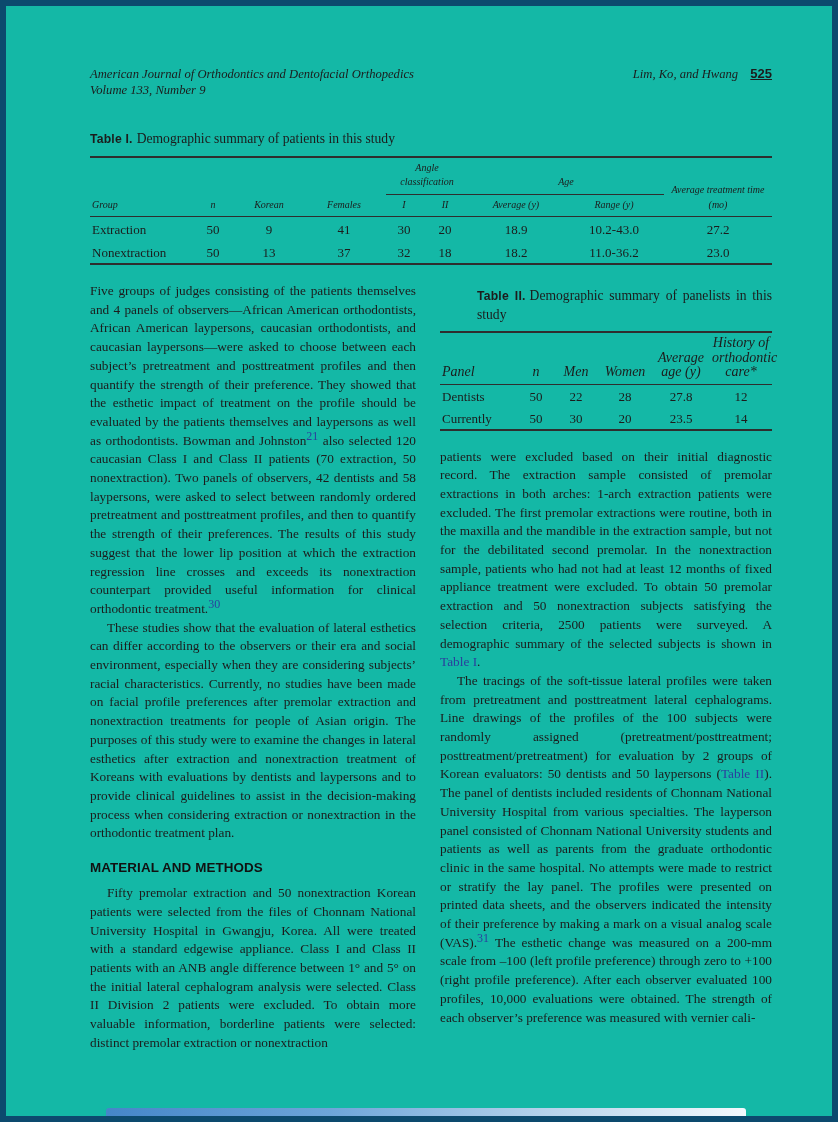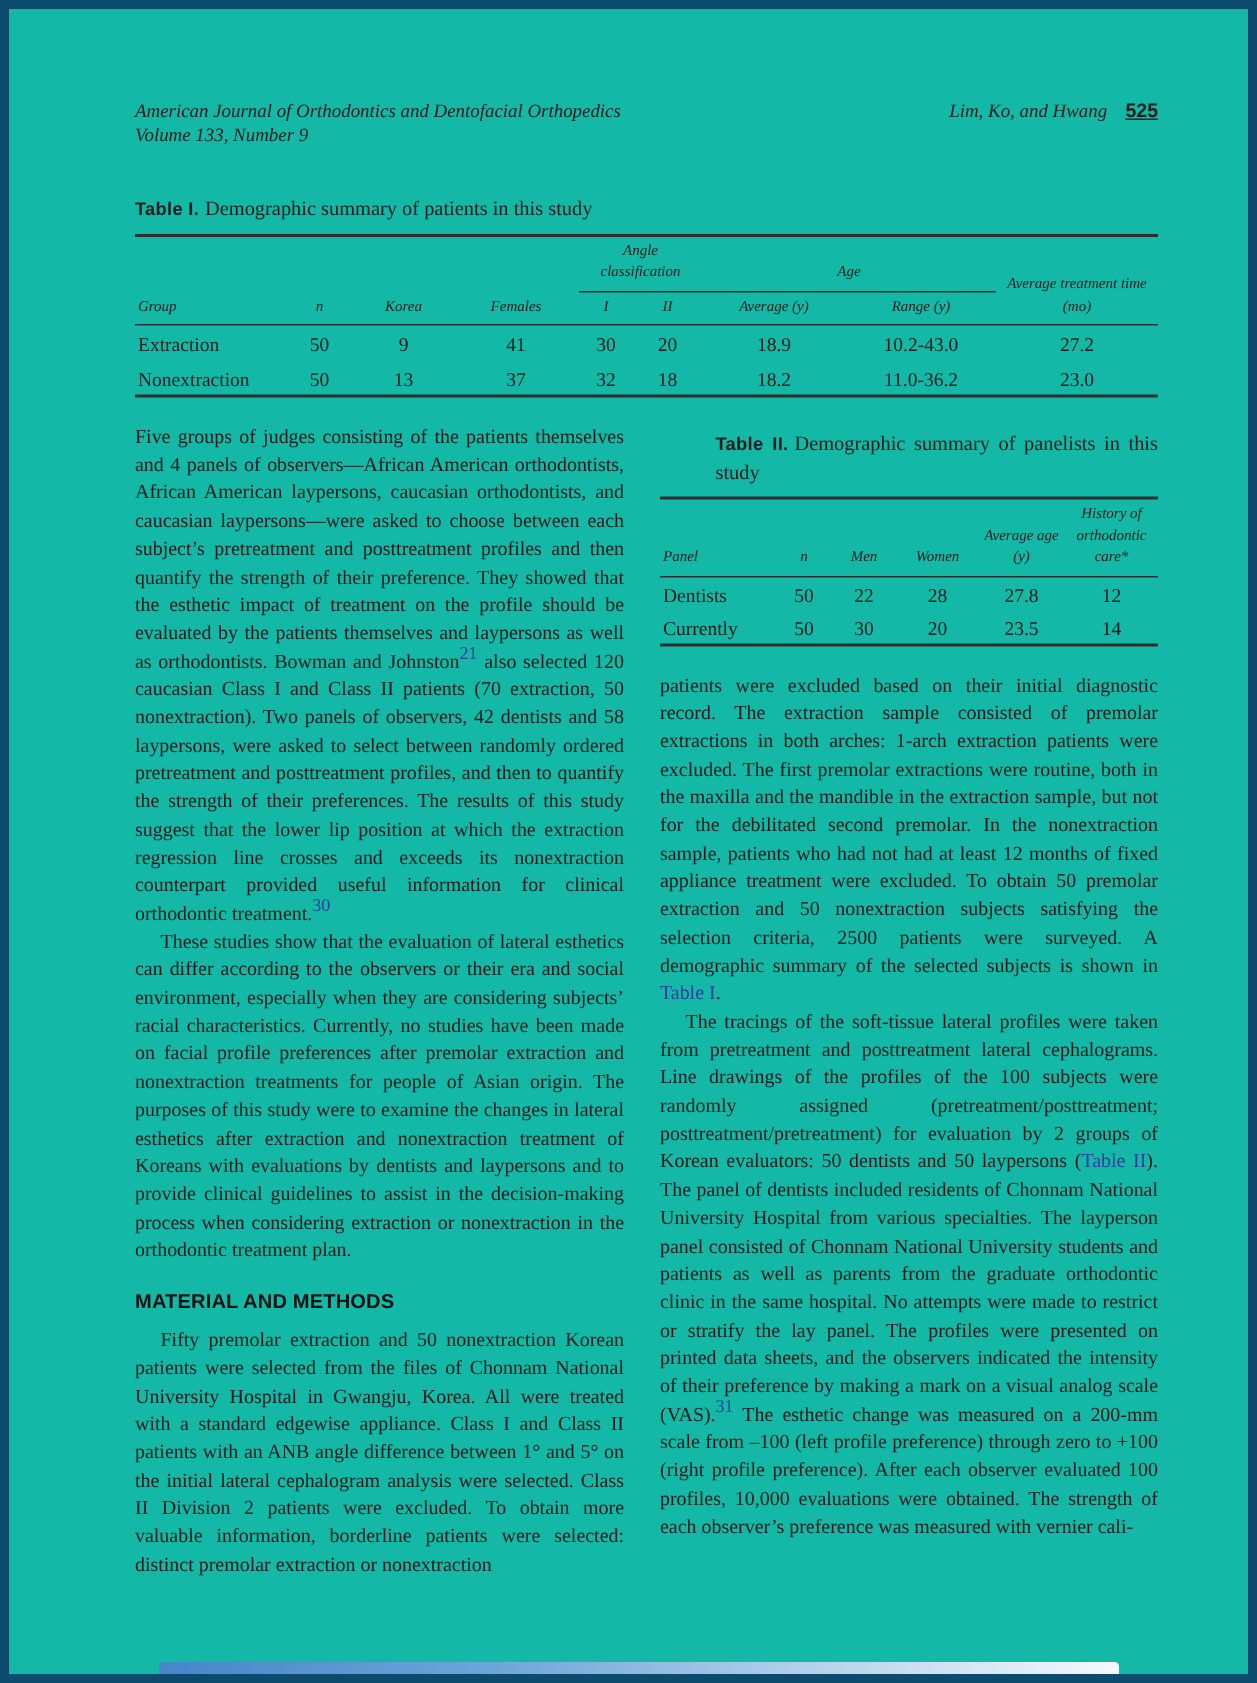--- a/index.html
+++ b/index.html
@@ -56,21 +56,21 @@
   .body-par.indent { text-indent:17px; }
   .ref-link { color:#2b3f9e; }
   sup.ref-link { font-size:12px; line-height:0; }
   .section-heading {
     font-family:"Liberation Sans", sans-serif; font-weight:bold;
     font-size:13.4px; letter-spacing:0.1px; color:#111111;
     margin:17px 0 9px 0;
   }
   .table2-block { margin:5px 0 17px 0; }
   .table2-block .tbl-caption { margin-bottom:8px; }
-  .t2 th { font-size:10px;font-family:Liberation Serif, serif; }
+  .t2 th { font-size:14px;font-family:Liberation Serif, serif; }
   .t2 tbody td { padding-top:4px; padding-bottom:2px; }
   
   .bottom-bar {
     position:absolute; left:100px; top:1102px; width:640px; height:15px;
     border-radius:3px;
     background:linear-gradient(to right, #4586c9 0%, #6ea5d9 35%, #b9d4ec 70%, #f4f9fd 100%);
   }
 </style>
 </head>
 <body>
@@ -105,21 +105,21 @@
       <thead>
         <tr>
           <th colspan="4"></th>
           <th colspan="2" class="grp-rule">Angle classification</th>
           <th colspan="2" class="grp-rule">Age</th>
           <th rowspan="2" class="rowspan2">Average treatment time (mo)</th>
         </tr>
         <tr class="subhead">
           <th>Group</th>
           <th>n</th>
-          <th>Korea</th>
+          <th>Korean</th>
           <th>Females</th>
           <th>I</th>
           <th>II</th>
           <th>Average (y)</th>
           <th>Range (y)</th>
         </tr>
       </thead>
       <tbody>
           <tr>
             <td>Extraction</td>

